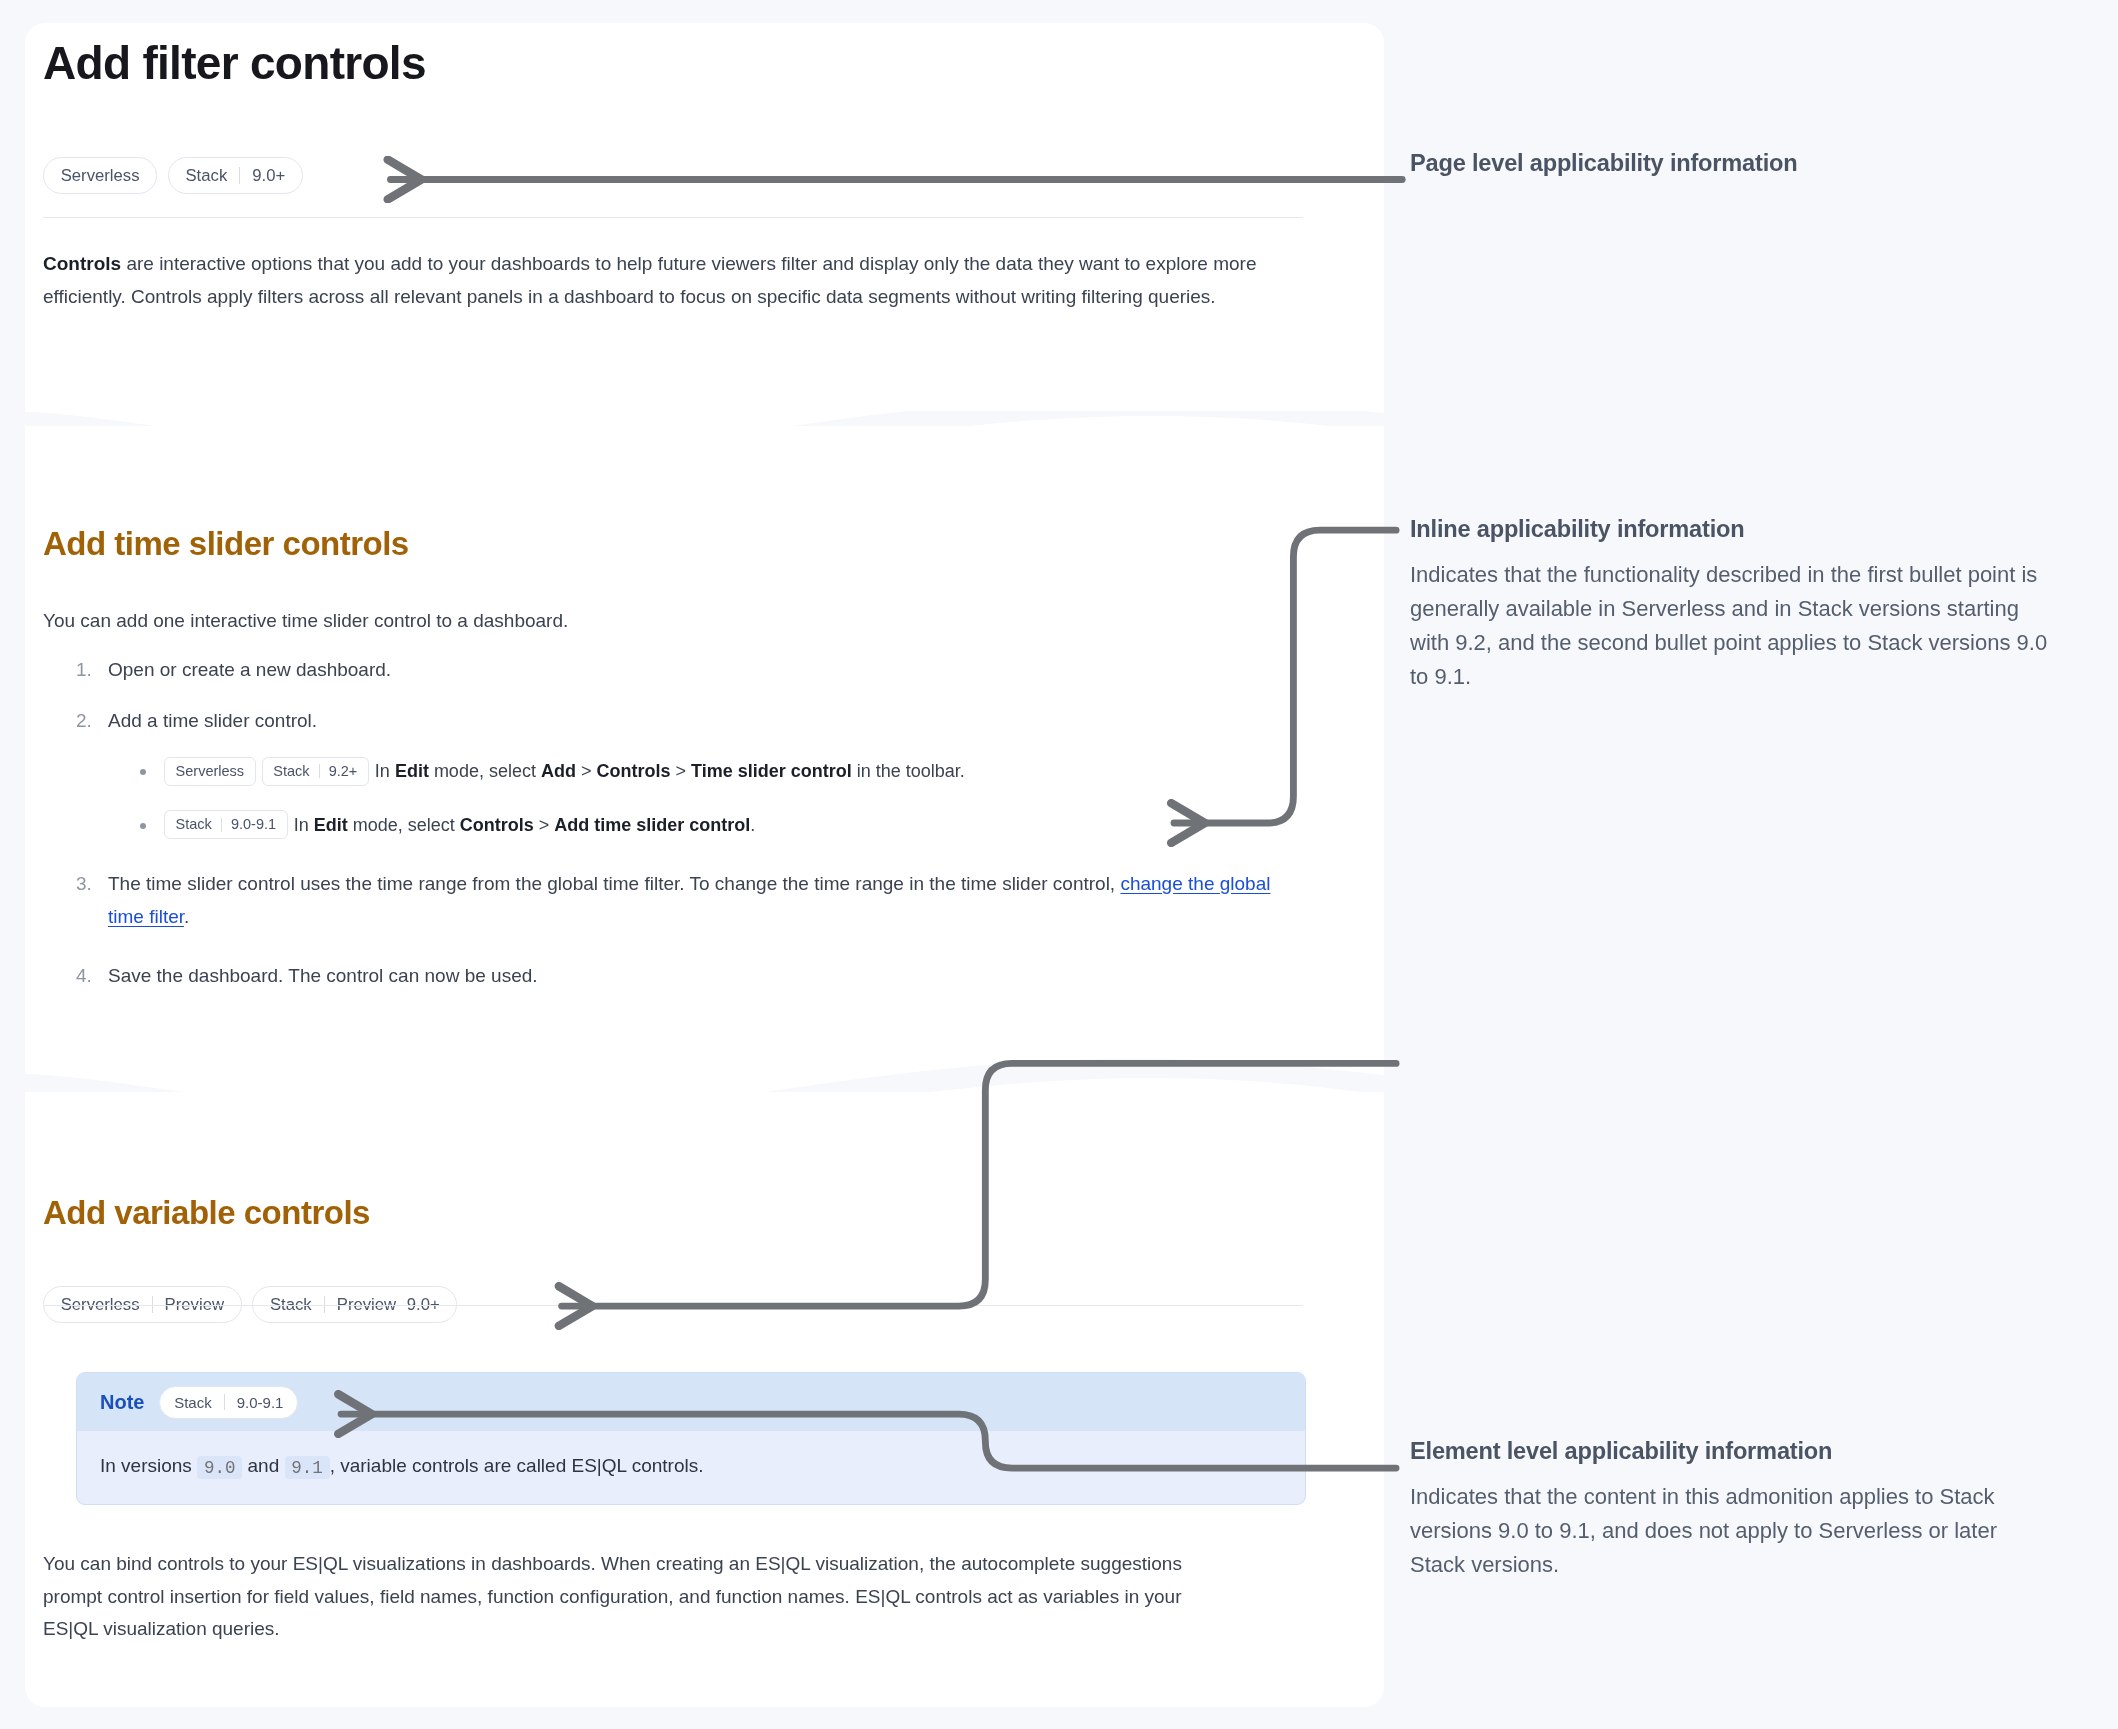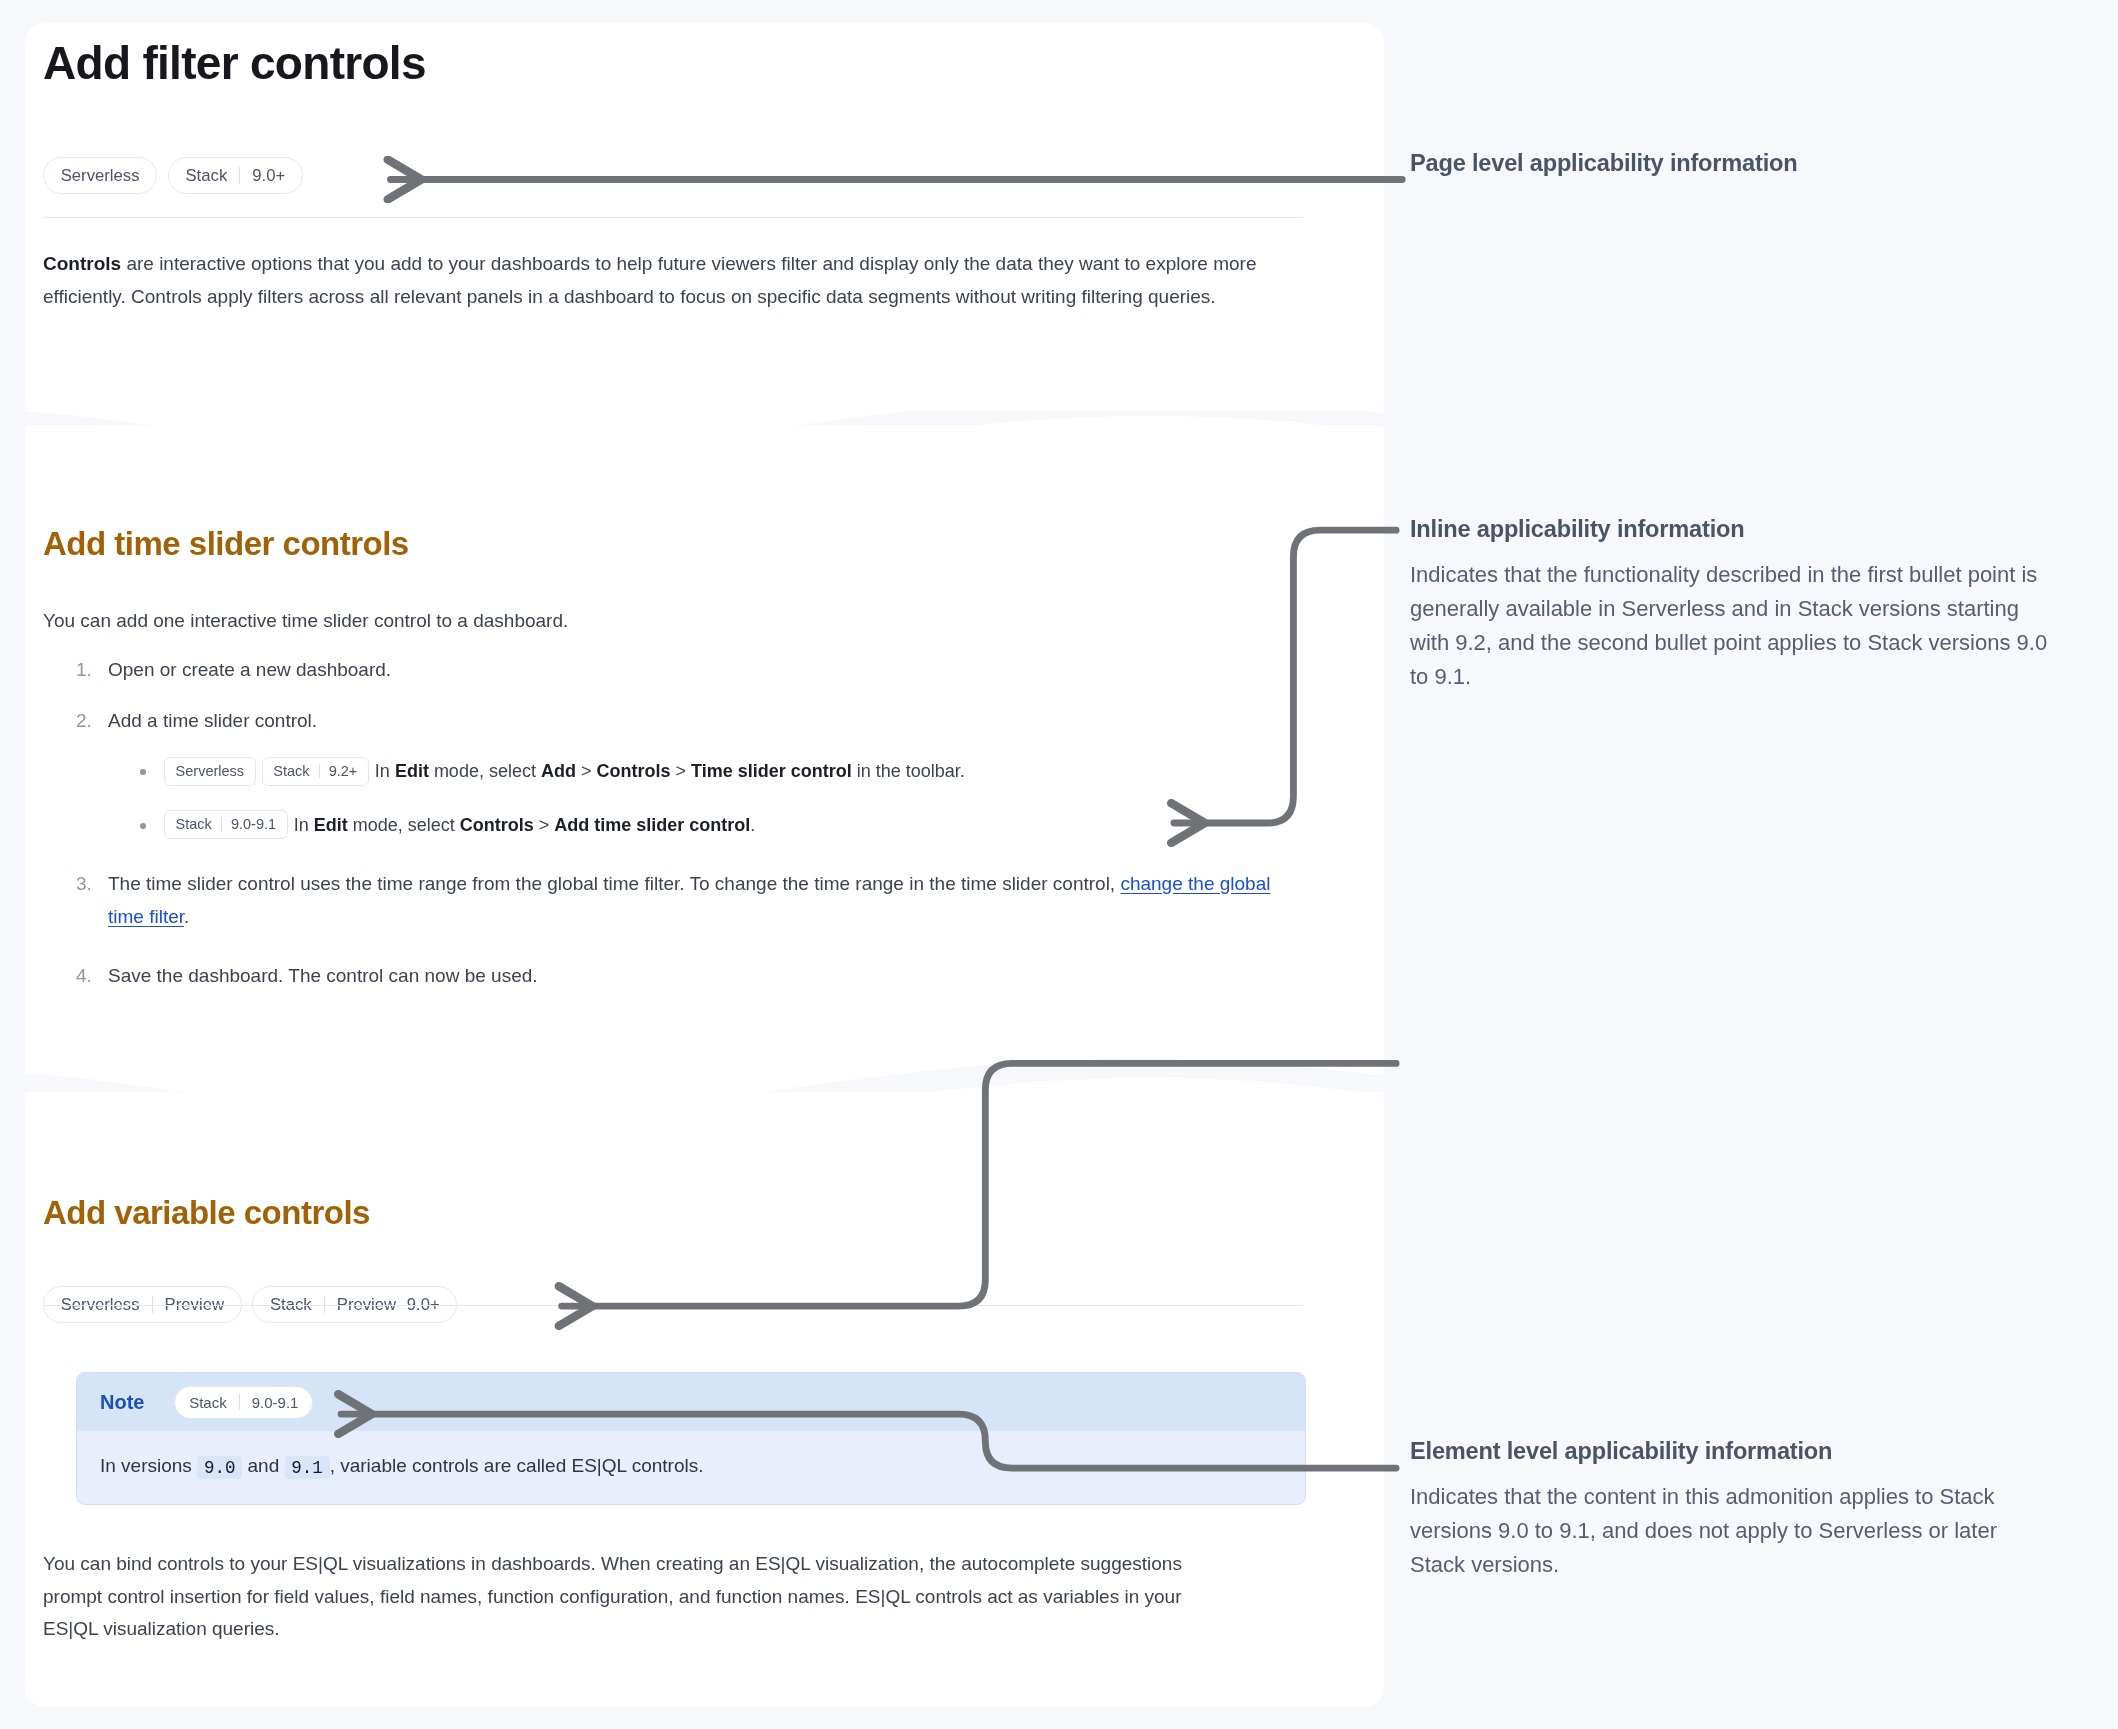--- a/index.html
+++ b/index.html
@@ -200,21 +200,21 @@
     background: #e8eefc;
     border: 0.8px solid #cfddf6;
     box-sizing: border-box;
   }
   #note-head {
     background: #d6e4f8;
     height: 58px;
     display: flex;
     align-items: center;
     padding: 0 23px;
-    gap: 30px;
+    gap: 15px;
   }
   #note-label {
     font-size: 20px;
     font-weight: 700;
     color: #1b4fbb;
   }
   #note-head .pill {
     height: 33px;
     font-size: 15px;
     padding: 0 13.7px;
@@ -224,21 +224,21 @@
     font-size: 19px;
     color: #2e3442;
     line-height: 1.6;
   }
   code.inline-code {
     font-family: "Liberation Mono", monospace;
     background: #dbe5f9;
     border-radius: 3.8px;
     padding: 1.5px 6.8px;
     font-size: 17.5px;
-    color: #0f172a;
+    color: #737373;
   }
 
   
   .anno { position: absolute; left: 1410px; width: 639px; }
   .anno-title {
     font-size: 23.6px;
     font-weight: 700;
     color: #4b5465;
     letter-spacing: -0.2px;
     margin-bottom: 15px;

